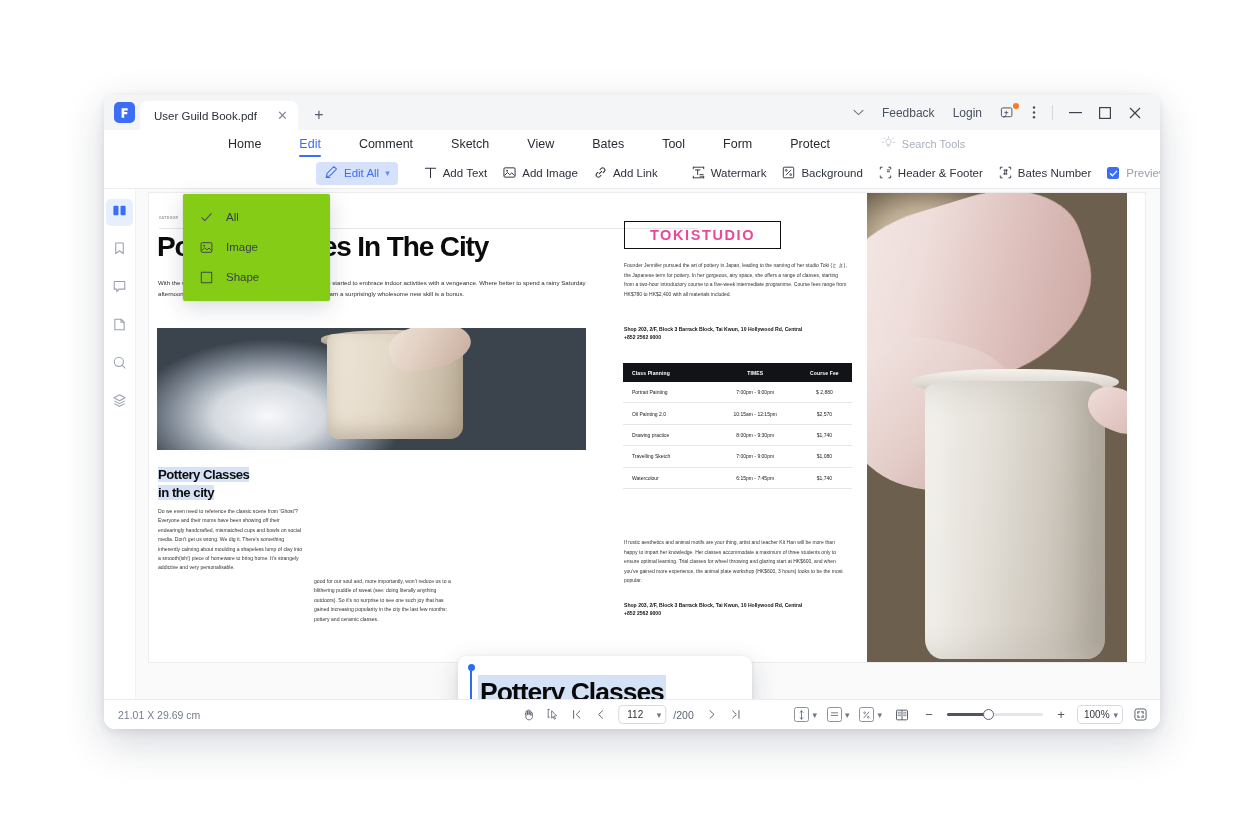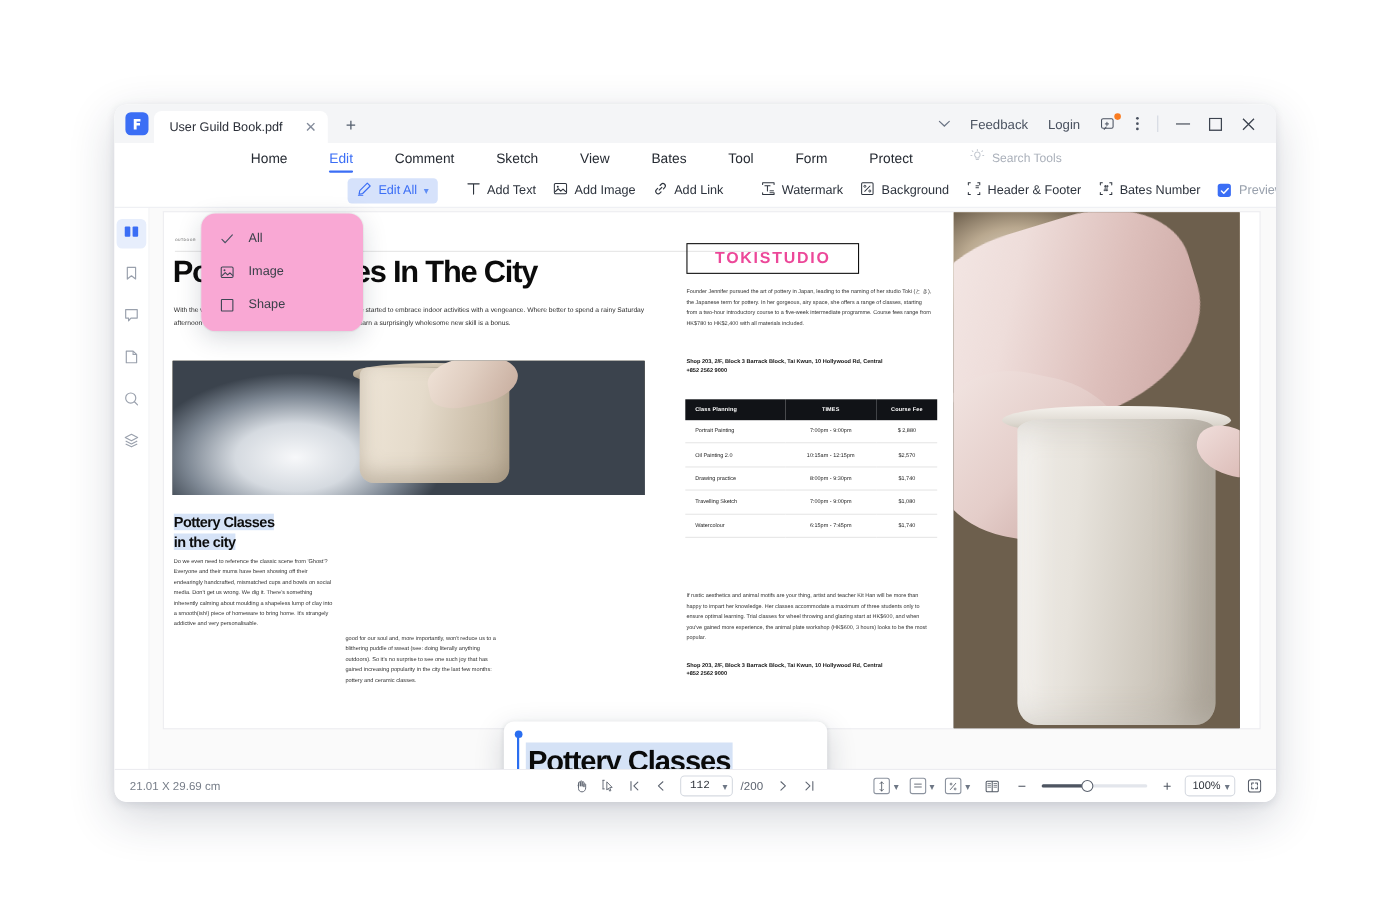--- a/index.html
+++ b/index.html
@@ -130,22 +130,22 @@
     align-items: center; justify-content: center;
   }
   .chk svg { display: block; }
   .preview-label { color: #98a0ac; }
 
   
   .dropdown {
     position: absolute;
     left: 183px; top: 194px;
     width: 147px;
-    background: #f9a8d4;
-    border-radius: 13px;
+    background: #84cc16;
+    border-radius: 2px;
     box-shadow: 0 6px 22px rgba(25,35,60,.17), 0 0 0 1px rgba(0,0,0,.04);
     padding: 8px 0 9px 0;
     z-index: 40;
   }
   .dd-item {
     height: 30px;
     display: flex; align-items: center;
     padding-left: 16px; gap: 13px;
     font-size: 11.5px; color: #3a4049;
   }
@@ -390,21 +390,21 @@
   .sb-icon {
     width: 22px; height: 22px; display:flex; align-items:center; justify-content:center;
     color: #5c636f; font-size: 12px; border-radius: 4px;
   }
   .page-field {
     width: 48px; height: 19px;
     border: 1px solid #d6dae1; border-radius: 4px;
     display: flex; align-items: center; justify-content: space-between;
     padding: 0 4px 0 8px; margin: 0 5px;
   }
-  .page-field .num { font-size: 10px; color: #2e333b; font-family: Liberation Mono, monospace; }
+  .page-field .num { font-size: 10px; color: #2e333b; }
   .page-total { font-size: 10.5px; color: #5c636f; margin-right: 5px; }
   .sb-right {
     position: absolute; right: 12px;
     display: flex; align-items: center; gap: 3px;
   }
   .mini-box {
     width: 15px; height: 15px; border: 1px solid #8c939f; border-radius: 2.5px;
     display: flex; align-items: center; justify-content: center;
     font-size: 7px; color:#4e5561;
   }

